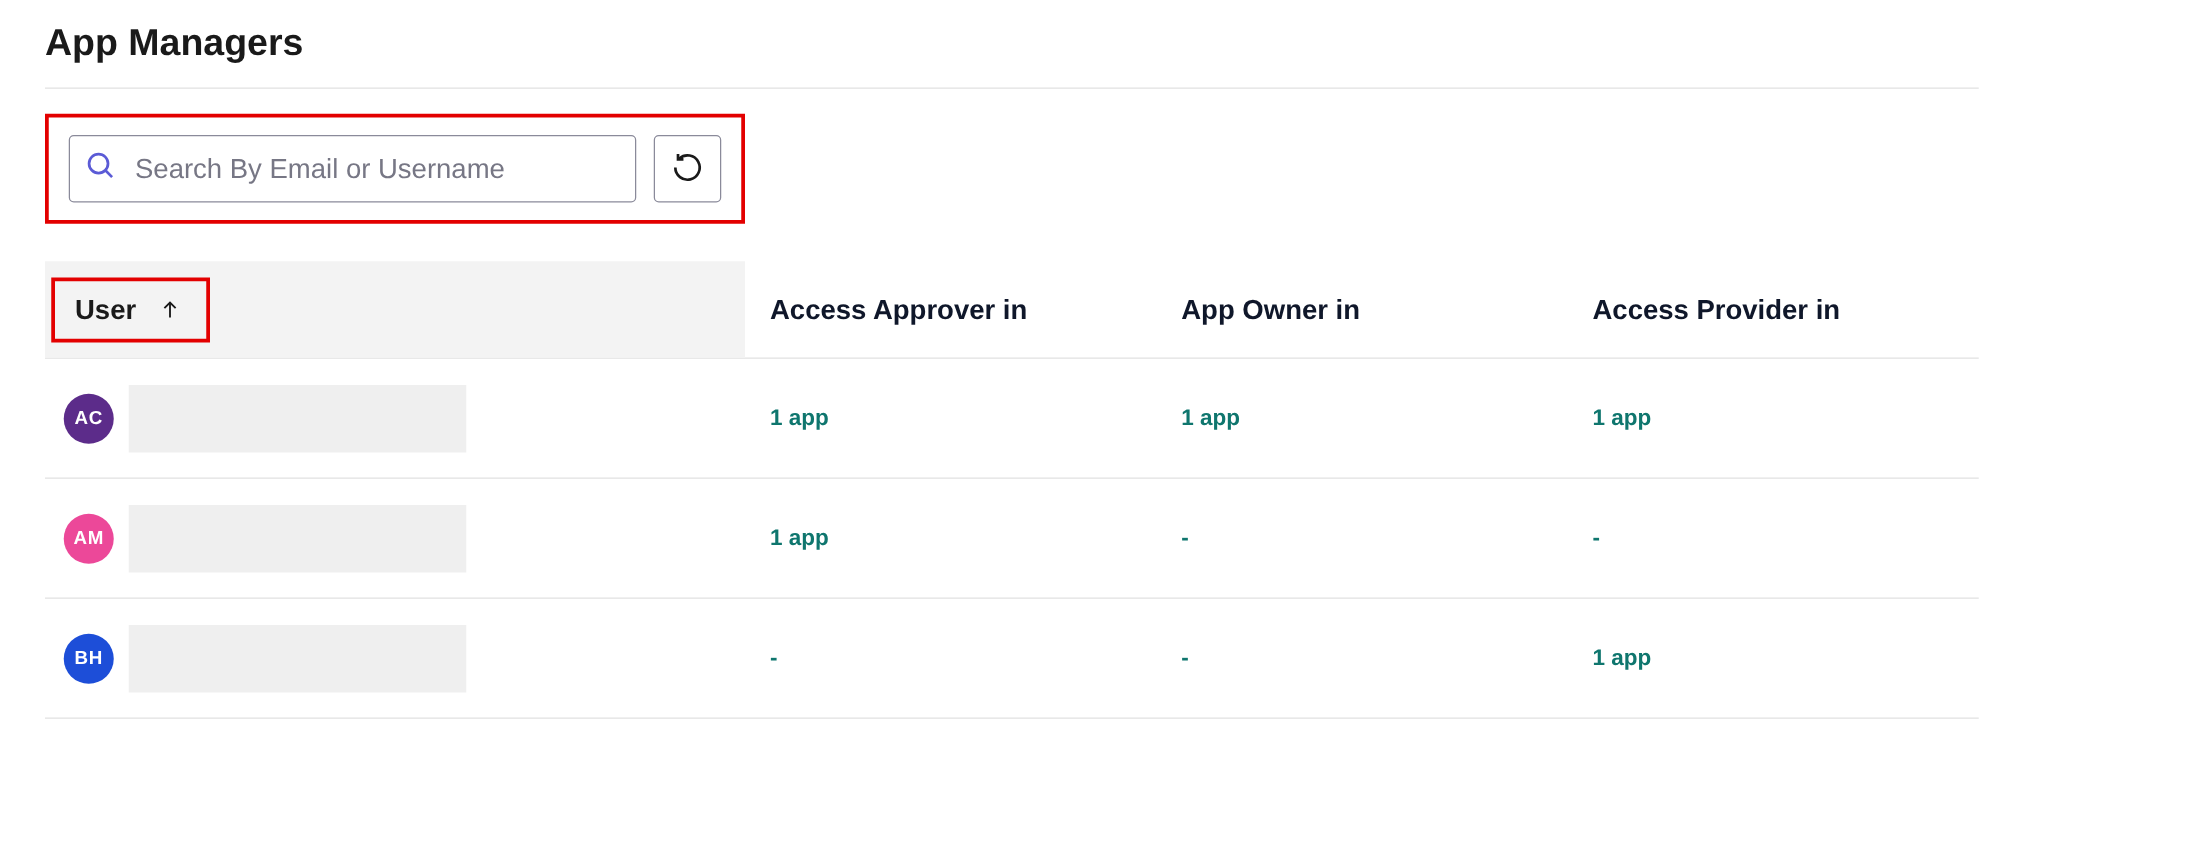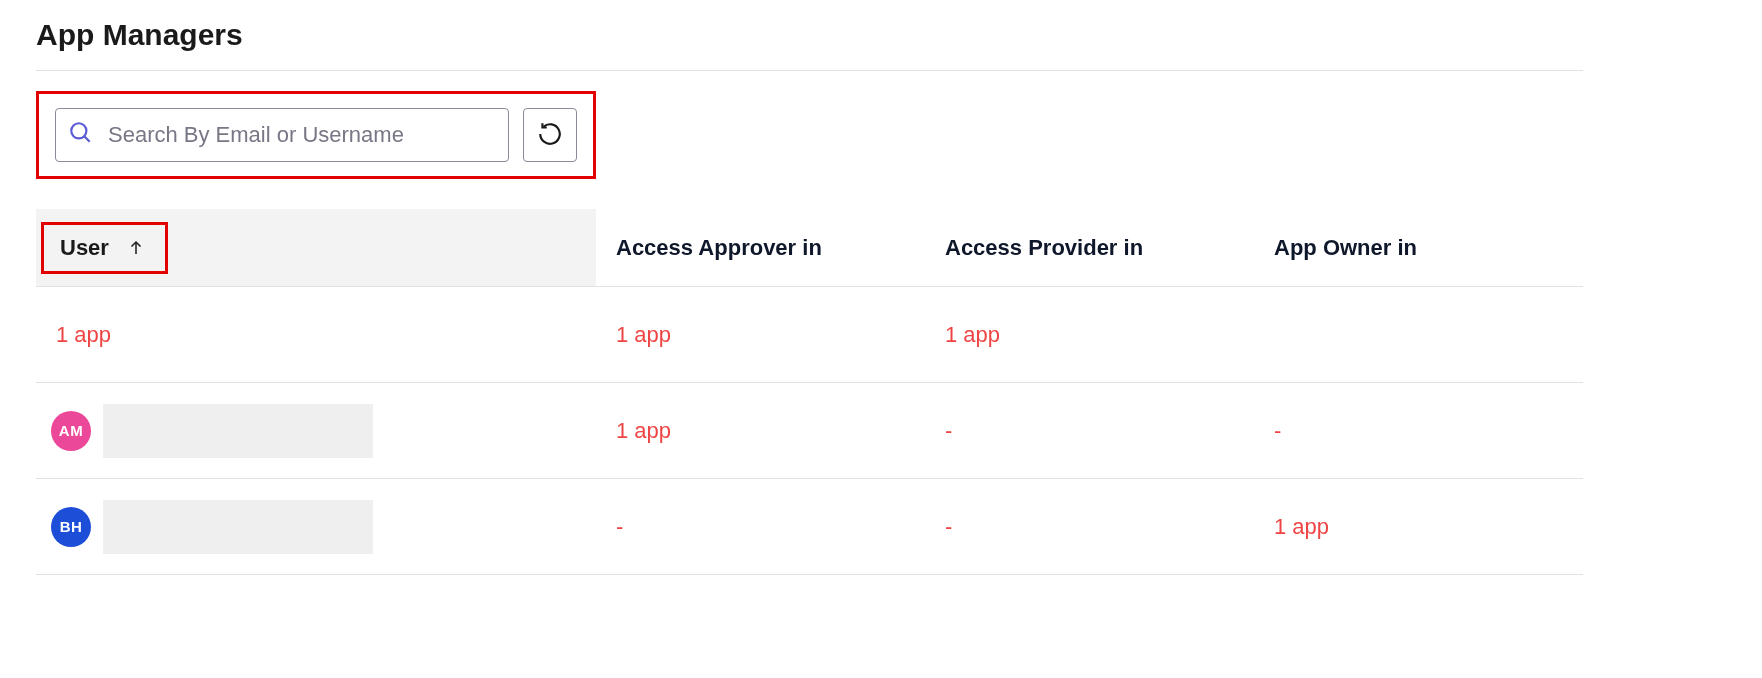--- a/index.html
+++ b/index.html
@@ -100,23 +100,23 @@
     font-weight: 700;
   }
   .tbody-row {
     display: grid;
     grid-template-columns: 560px 1fr 1fr 1fr;
     align-items: center;
     border-bottom: 1px solid #e1e1e1;
     height: 96px;
   }
   .cell {
-    font-size: 22px;
-    font-weight: 400;
-    color: #ef4444;
+    font-size: 18px;
+    font-weight: 700;
+    color: #0f766e;
     padding: 0 20px;
   }
   .user-cell {
     display: flex;
     align-items: center;
     gap: 12px;
     padding-left: 15px;
   }
   .avatar {
     width: 40px;
@@ -173,26 +173,30 @@
           <span>User</span>
           <span class="sort-arrow">
             <svg width="18" height="18" viewBox="0 0 24 24" fill="none" stroke="#1a1a1a" stroke-width="2">
               <line x1="12" y1="20" x2="12" y2="4"></line>
               <polyline points="6 10 12 4 18 10"></polyline>
             </svg>
           </span>
         </div>
       </div>
       <div class="th">Access Approver in</div>
+      <div class="th">App Owner in</div>
       <div class="th">Access Provider in</div>
-      <div class="th">App Owner in</div>
     </div>
 
     <div id="tbody">
         <div class="tbody-row">
+          <div class="user-cell">
+            <div class="avatar" style="background: rgb(92, 44, 138);">AC</div>
+            <div class="name-placeholder"></div>
+          </div>
           <div class="cell">1 app</div>
           <div class="cell">1 app</div>
           <div class="cell">1 app</div>
         </div>
         <div class="tbody-row">
           <div class="user-cell">
             <div class="avatar" style="background: #ec4899; text-align: center;">AM</div>
             <div class="name-placeholder"></div>
           </div>
           <div class="cell">1 app</div>

